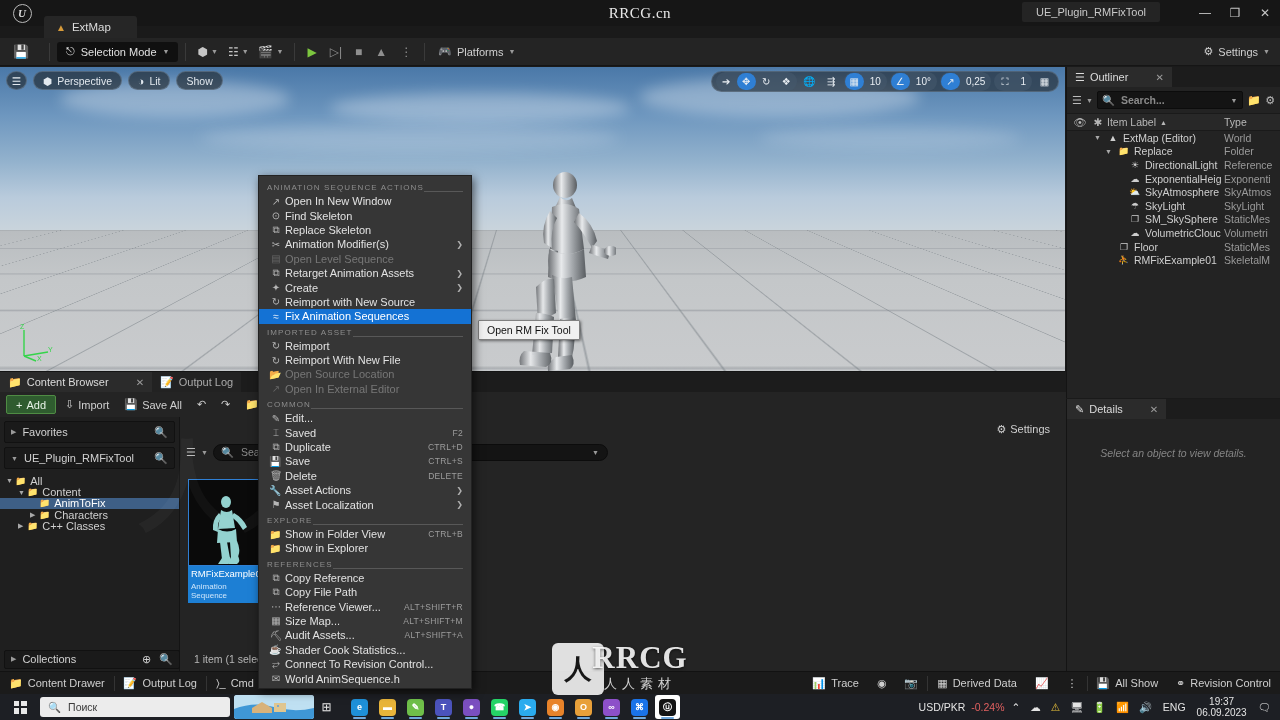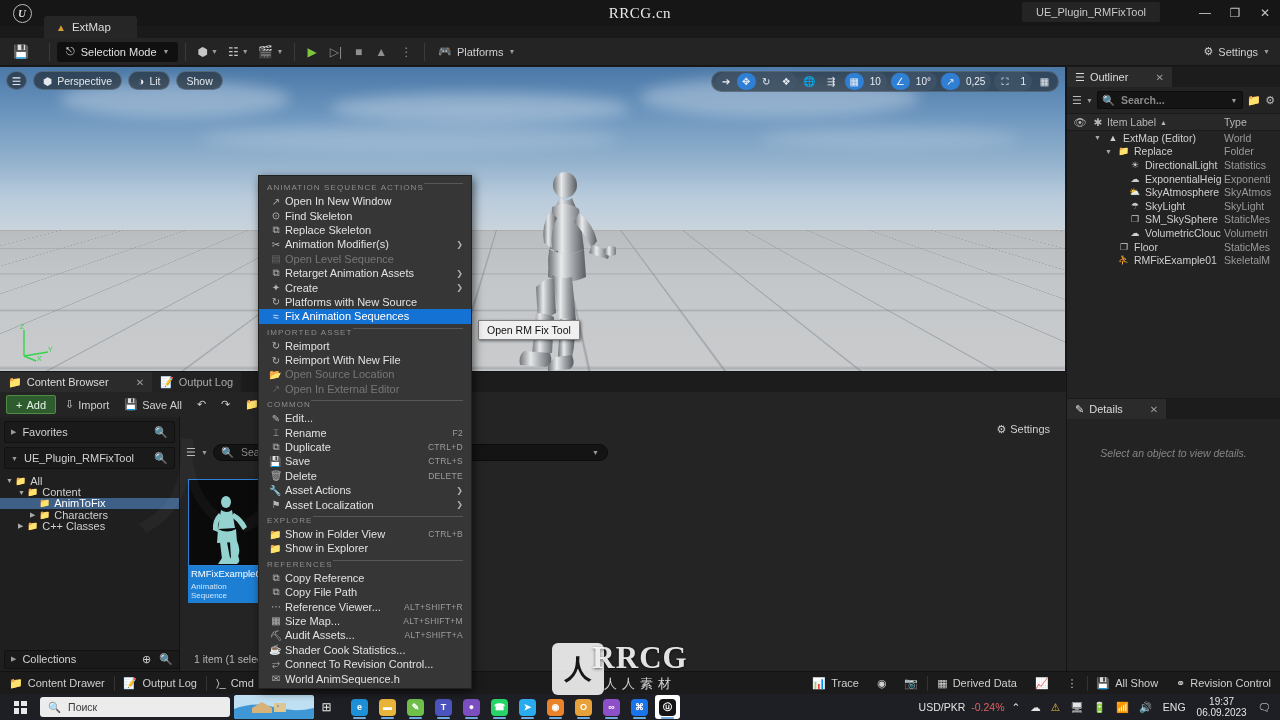--- a/index.html
+++ b/index.html
@@ -258,21 +258,21 @@
   .sb-spacer { flex: 1; }
 
   
   .ctxmenu {
     position: absolute; left: 258px; top: 175px; width: 214px;
     background: #363636; border: 1px solid #222;
     box-shadow: 2px 3px 9px rgba(0,0,0,.6);
     padding: 3px 0 2px; z-index: 50;
   }
   .cm-sec {
-    display: flex; align-items: flex-start; padding: 4px 8px 2px;
+    display: flex; align-items: flex-end; padding: 4px 8px 2px;
     font-size: 8px; letter-spacing: 1.1px; color: #8d8d8d; text-transform: uppercase;
   }
   .cm-sec .ln { flex: 1; height: 1px; background: #585858; }
   .cm-row {
     display: flex; align-items: center; height: 14.4px; padding: 0 8px; font-size: 11px; color: #e2e2e2;
   }
   .cm-row.sel { background: #1472d4; color: #fff; }
   .cm-row.dis { color: #777; }
   .cm-ic { width: 18px; font-size: 10px; color: #b5b5b5; text-align: center; flex-shrink: 0; }
   .cm-row.sel .cm-ic { color: #e6f0fb; }
@@ -546,21 +546,21 @@
             <span>Replace</span>
           </div>
           <div class="ty">Folder</div>
         </div>
         <div class="orow">
           <div class="nm" style="padding-left: 49px;">
             <span class="tri"></span>
             <span class="oic">☀</span>
             <span>DirectionalLight</span>
           </div>
-          <div class="ty">Statistics</div>
+          <div class="ty">Reference</div>
         </div>
         <div class="orow">
           <div class="nm" style="padding-left: 49px;">
             <span class="tri"></span>
             <span class="oic">☁</span>
             <span>ExponentialHeig</span>
           </div>
           <div class="ty">Exponenti</div>
         </div>
         <div class="orow">
@@ -834,21 +834,21 @@
         <span class="cm-lbl">Retarget Animation Assets</span>
         <span class="cm-arr">❯</span>
       </div>
       <div class="cm-row">
         <span class="cm-ic">✦</span>
         <span class="cm-lbl">Create</span>
         <span class="cm-arr">❯</span>
       </div>
       <div class="cm-row">
         <span class="cm-ic">↻</span>
-        <span class="cm-lbl">Platforms with New Source</span>
+        <span class="cm-lbl">Reimport with New Source</span>
       </div>
       <div class="cm-row sel">
         <span class="cm-ic">≈</span>
         <span class="cm-lbl">Fix Animation Sequences</span>
       </div>
       <div class="cm-sec">
         <span>IMPORTED ASSET</span>
         <span class="ln"></span>
       </div>
       <div class="cm-row">
@@ -870,21 +870,21 @@
       <div class="cm-sec">
         <span>COMMON</span>
         <span class="ln"></span>
       </div>
       <div class="cm-row">
         <span class="cm-ic">✎</span>
         <span class="cm-lbl">Edit...</span>
       </div>
       <div class="cm-row">
         <span class="cm-ic">⌶</span>
-        <span class="cm-lbl">Rename</span>
+        <span class="cm-lbl">Saved</span>
         <span class="cm-key">F2</span>
       </div>
       <div class="cm-row">
         <span class="cm-ic">⧉</span>
         <span class="cm-lbl">Duplicate</span>
         <span class="cm-key">CTRL+D</span>
       </div>
       <div class="cm-row">
         <span class="cm-ic">💾</span>
         <span class="cm-lbl">Save</span>

